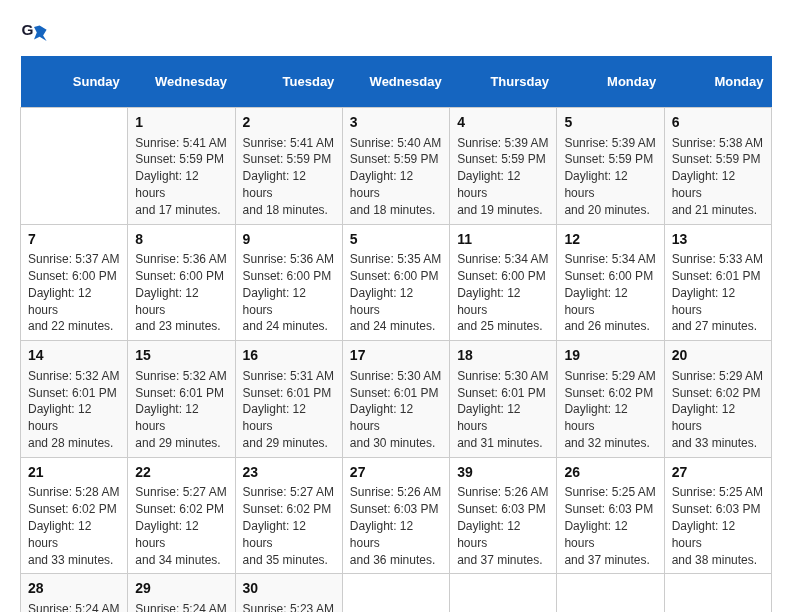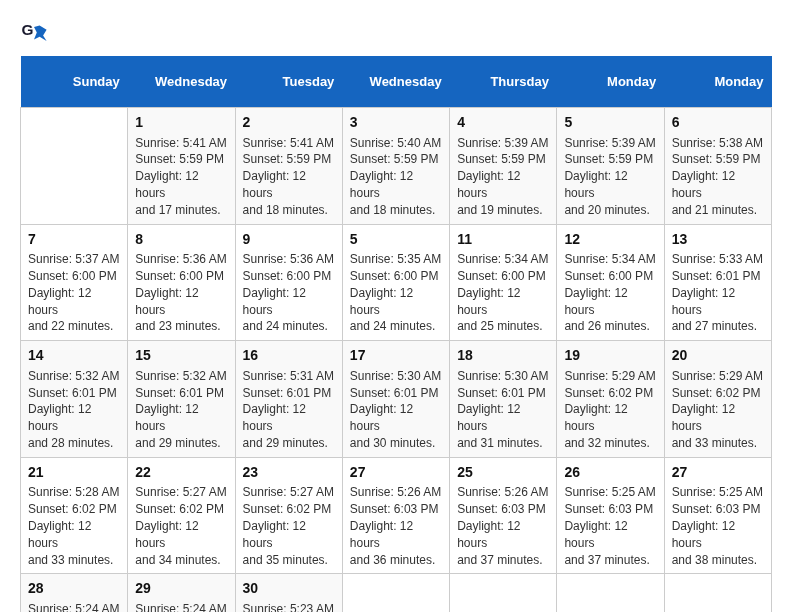--- a/index.html
+++ b/index.html
@@ -168,21 +168,21 @@
       </tr>
       <tr>
         <td><span class="day-num">21</span>
 <span class="day-info">Sunrise: 5:28 AM<br>Sunset: 6:02 PM<br>Daylight: 12 hours<br>and 33 minutes.</span></td>
         <td><span class="day-num">22</span>
 <span class="day-info">Sunrise: 5:27 AM<br>Sunset: 6:02 PM<br>Daylight: 12 hours<br>and 34 minutes.</span></td>
         <td><span class="day-num">23</span>
 <span class="day-info">Sunrise: 5:27 AM<br>Sunset: 6:02 PM<br>Daylight: 12 hours<br>and 35 minutes.</span></td>
         <td><span class="day-num">27</span>
 <span class="day-info">Sunrise: 5:26 AM<br>Sunset: 6:03 PM<br>Daylight: 12 hours<br>and 36 minutes.</span></td>
-        <td><span class="day-num">25</span>
+        <td><span class="day-num">39</span>
 <span class="day-info">Sunrise: 5:26 AM<br>Sunset: 6:03 PM<br>Daylight: 12 hours<br>and 37 minutes.</span></td>
         <td><span class="day-num">26</span>
 <span class="day-info">Sunrise: 5:25 AM<br>Sunset: 6:03 PM<br>Daylight: 12 hours<br>and 37 minutes.</span></td>
         <td><span class="day-num">27</span>
 <span class="day-info">Sunrise: 5:25 AM<br>Sunset: 6:03 PM<br>Daylight: 12 hours<br>and 38 minutes.</span></td>
       </tr>
       <tr>
         <td><span class="day-num">28</span>
 <span class="day-info">Sunrise: 5:24 AM<br>Sunset: 6:03 PM<br>Daylight: 12 hours<br>and 39 minutes.</span></td>
         <td><span class="day-num">29</span>

